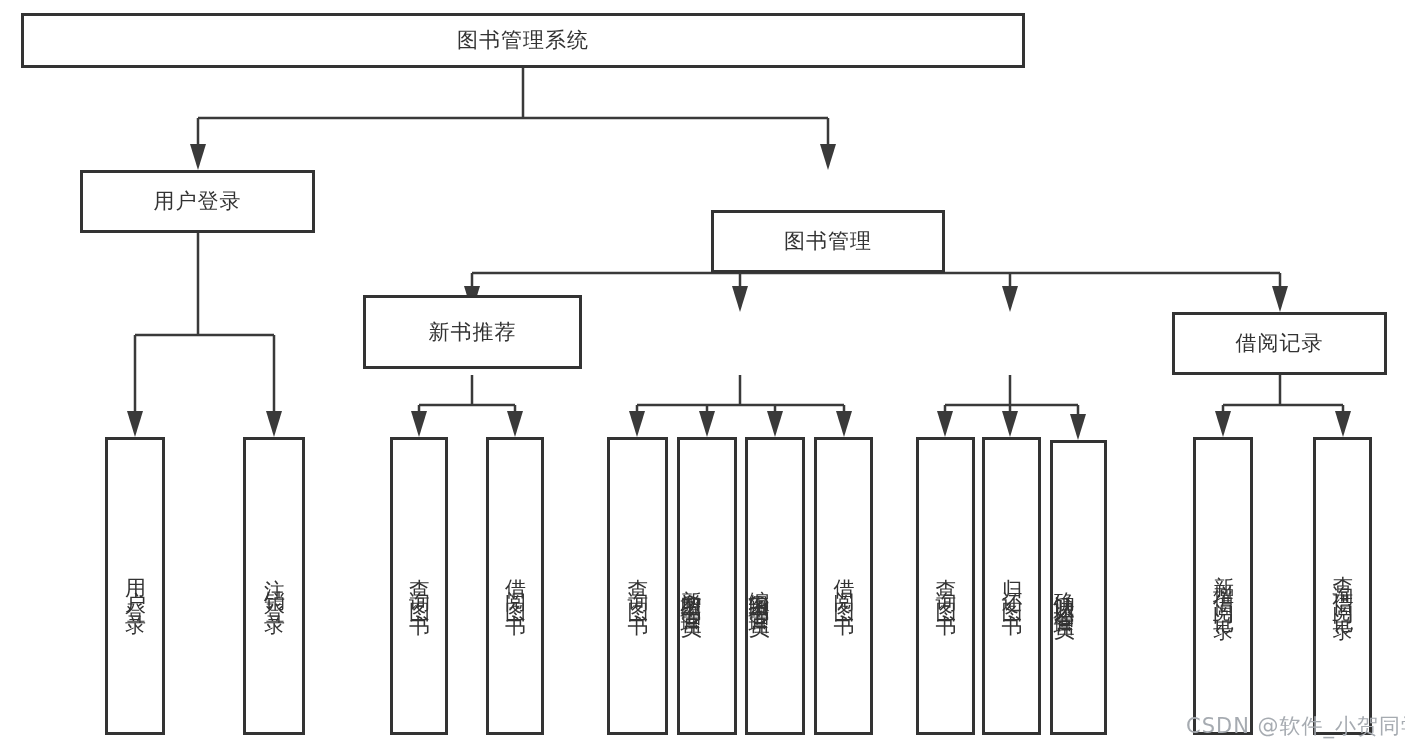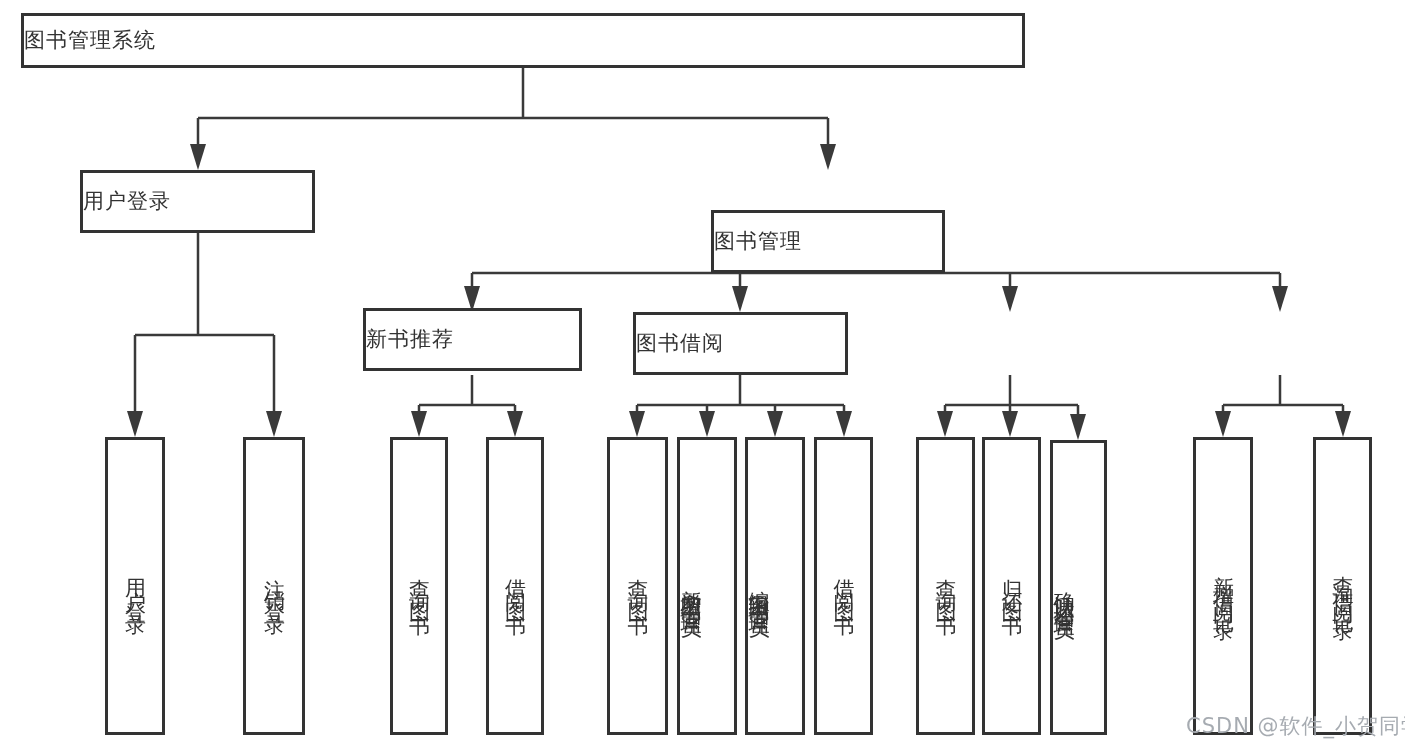--- a/index.html
+++ b/index.html
@@ -11,20 +11,21 @@
     overflow:hidden;
   }
   #wires{position:absolute;left:0;top:0;width:1405px;height:747px;}
   .box{
     position:absolute;
     box-sizing:border-box;
     background:#ffffff;
     border:3px solid #333333;
     display:flex;
     align-items:center;
+    justify-content:center;
     color:#333333;
     font-size:21px;
     letter-spacing:1px;
     line-height:1;
   }
   
   .h-box{white-space:nowrap;}
   
   .leaf{align-items:center;}
   .vtext{
@@ -35,21 +36,21 @@
   }
   .v-center{justify-content:center;}
   .v-top{justify-content:flex-start;padding-top:10px;}
   .ls-short .vtext{letter-spacing:12px;}
   .ls-mid   .vtext{letter-spacing:9px;}
   .ls-long  .vtext{letter-spacing:4px;}
   
   #root-box      {left:21px;  top:13px;  width:1004px; height:55px;}
   #n-user-login  {left:80px;  top:170px; width:235px;  height:63px;}
   #n-book-mgmt   {left:711px; top:170px; width:234px;  height:63px;margin-top:40px;}
-  #n-new-books   {left:363px; top:308px; width:219px;  height:63px;}
+  #n-new-books   {left:363px; top:295px; width:219px;  height:74px;}
   #n-book-borrow {left:633px; top:312px; width:215px;  height:63px;}
   #n-current     {left:903px; top:312px; width:215px;  height:63px;}
   #n-records     {left:1172px;top:312px; width:215px;  height:63px;}
   #lf-login      {left:105px; top:437px; width:60px; height:298px;}
   #lf-logout     {left:243px; top:437px; width:62px; height:298px;}
   #lf-nb-query   {left:390px; top:437px; width:58px; height:298px;}
   #lf-nb-borrow  {left:486px; top:437px; width:58px; height:298px;}
   #lf-bb-query   {left:607px; top:437px; width:61px; height:298px;}
   #lf-bb-add     {left:677px; top:437px; width:60px; height:298px;}
   #lf-bb-edit    {left:745px; top:437px; width:60px; height:298px;}
@@ -120,22 +121,22 @@
   <div class="box h-box" id="n-user-login">
     <span>用户登录</span>
   </div>
   <div class="box h-box" id="n-book-mgmt">
     <span>图书管理</span>
   </div>
 
   <div class="box h-box" id="n-new-books">
     <span>新书推荐</span>
   </div>
-  <div class="box h-box" id="n-book-borrow">
-    <span>图书借阅</span>
+  <div class="box h-box" id="n-records">
+    <span>借阅记录</span>
   </div>
 
   <div class="box leaf v-center ls-short" id="lf-login">
     <span class="vtext">用户登录</span>
   </div>
   <div class="box leaf v-center ls-short" id="lf-logout">
     <span class="vtext">注销登录</span>
   </div>
 
   <div class="box leaf v-center ls-short" id="lf-nb-query">

